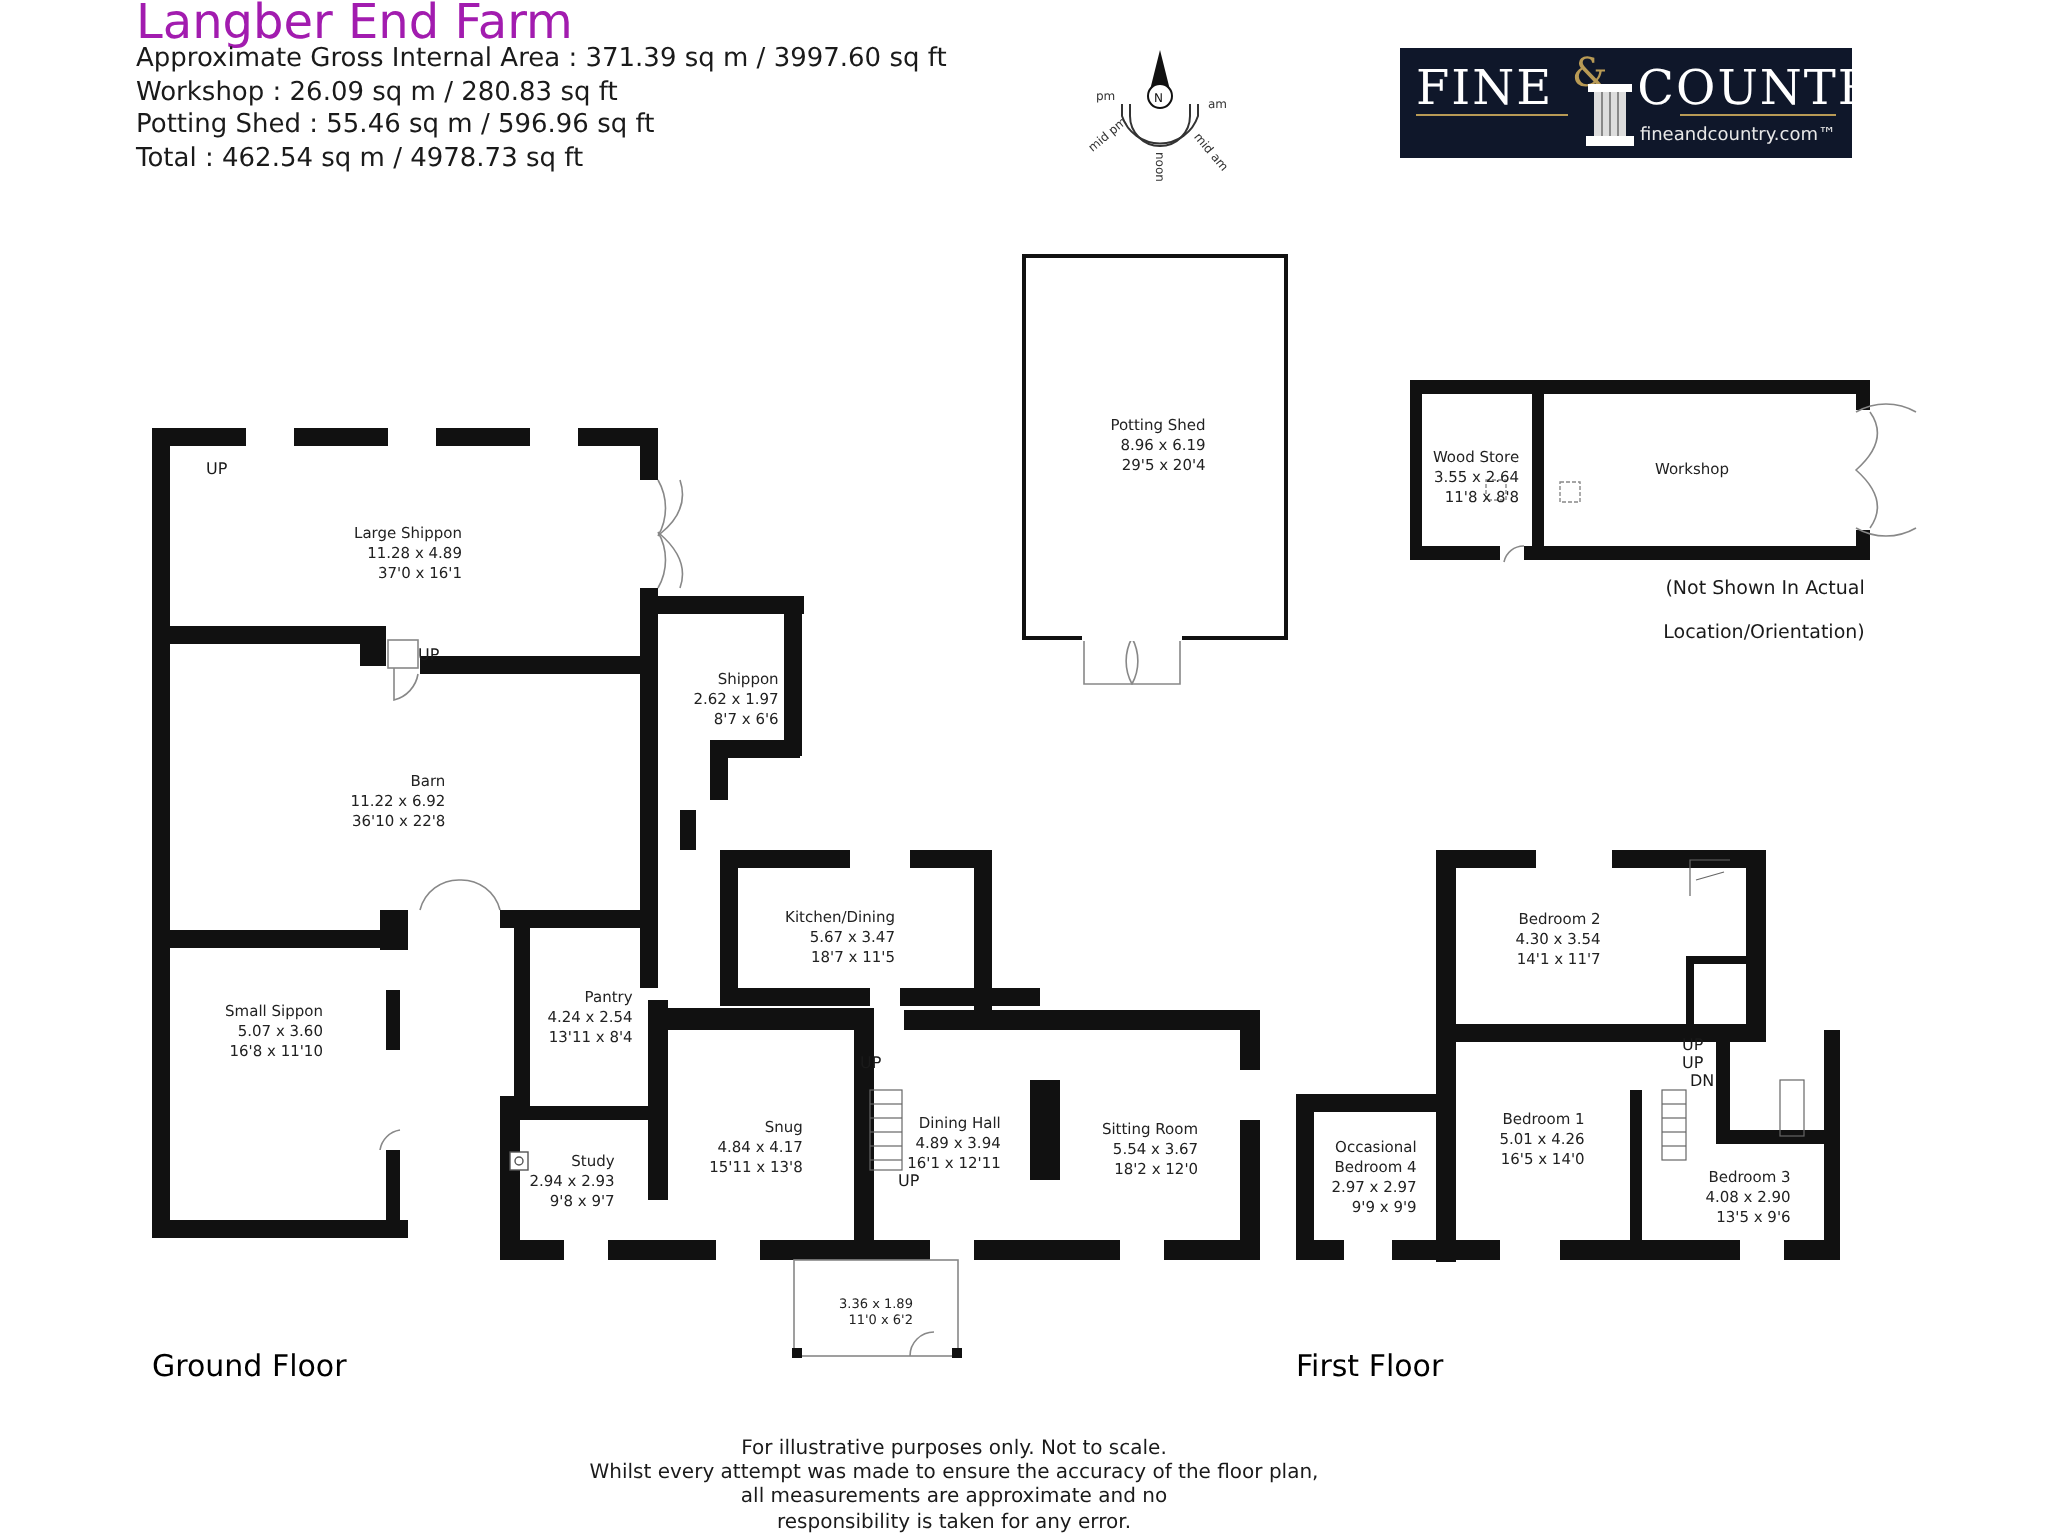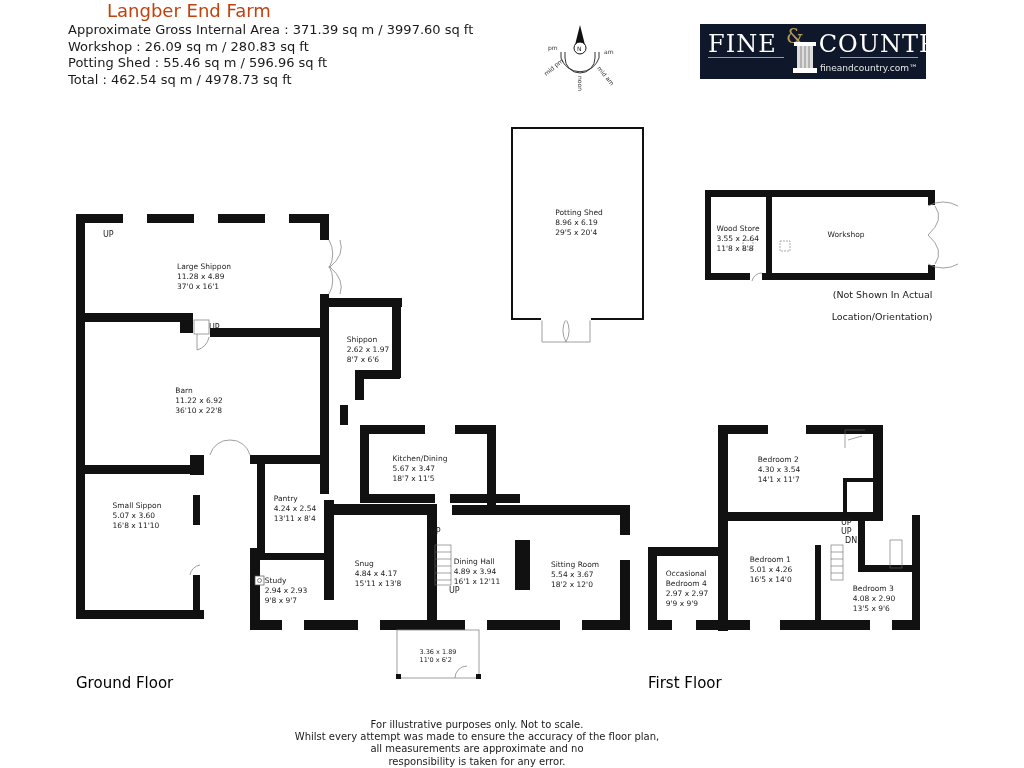--- a/index.html
+++ b/index.html
@@ -1,26 +1,26 @@
 <!DOCTYPE html>
 <html><head>
 <meta charset="utf-8">
 <style>
   html,body{margin:0;padding:0;background:#ffffff;}
   body{width:1024px;height:768px;position:relative;overflow:hidden;font-family:"DejaVu Sans",sans-serif;color:#1a1a1a;}
   .hdr{position:absolute;left:68px;top:0px;}
-  .hdr .title{font-size:18px;line-height:22px;color:#c2410c;margin-left:39px;}
+  .hdr .title{font-size:24px;line-height:22px;color:#a21caf;}
   .hdr .line{font-size:13px;line-height:16.5px;color:#1a1a1a;}
   .logo{position:absolute;left:700px;top:24px;width:226px;height:55px;background:#0f172a;color:#fff;}
   .logo .brand{position:absolute;left:8px;top:6px;font-family:"DejaVu Serif",serif;font-size:24px;letter-spacing:1px;white-space:nowrap;}
   .logo .amp{position:absolute;left:86px;top:0px;font-family:"DejaVu Serif",serif;font-size:20px;color:#b89a55;}
   .logo .url{position:absolute;right:8px;bottom:6px;font-size:9px;color:#e8e8e8;}
   .logo .rule{position:absolute;height:1px;background:#b89a55;top:33px;}
   svg{position:absolute;left:0;top:0;}
-  .lbl{position:absolute;text-align:left;font-size:7.5px;line-height:10px;color:#222;white-space:nowrap;transform:translateX(-50%);}
+  .lbl{position:absolute;text-align:right;font-size:7.5px;line-height:10px;color:#222;white-space:nowrap;transform:translateX(-50%);}
   .floor{position:absolute;font-size:15px;color:#000000;}
   .note2{position:absolute;font-size:9.5px;line-height:22px;text-align:right;white-space:nowrap;transform:translateX(-50%);}
   .disc{position:absolute;left:477px;top:719px;transform:translateX(-50%);text-align:center;font-size:10px;line-height:12.2px;white-space:nowrap;}
   .tag{position:absolute;font-size:8px;margin-left:12px;}
 </style>
 </head>
 <body>
 
 <div class="hdr">
   <div class="title">Langber End Farm</div>

